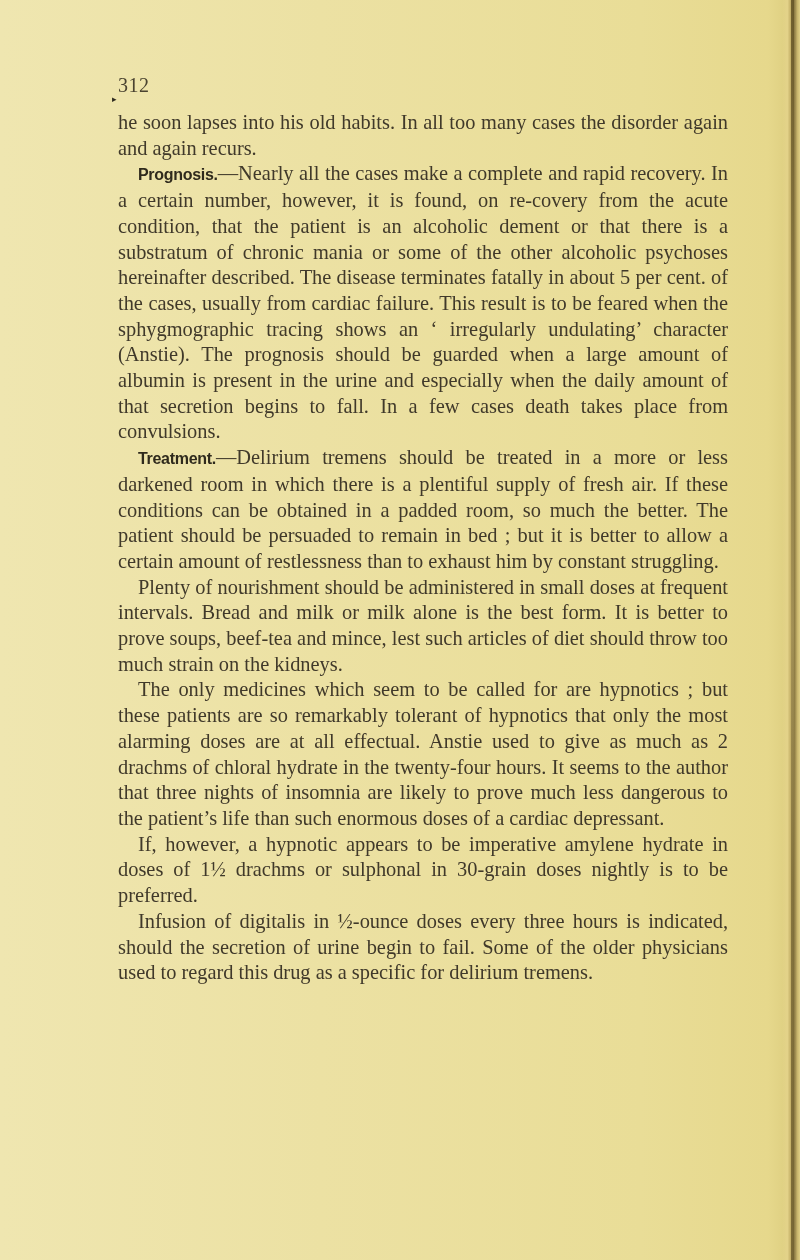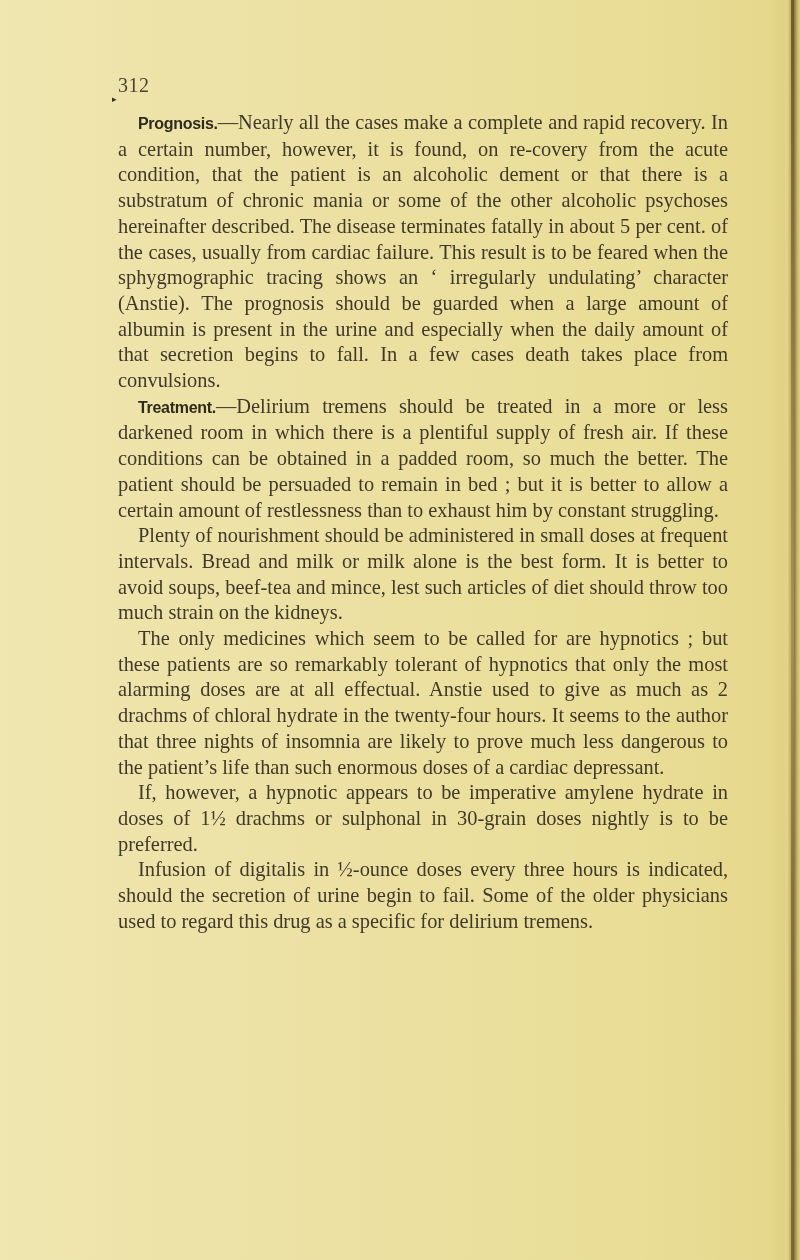--- a/index.html
+++ b/index.html
@@ -95,28 +95,31 @@
 
 <div class="page-edge"></div>
 <div class="page-edge-dark"></div>
 
 <div class="running-head">
   <span class="page-number">312</span>
   <span class="page-mark">▸</span>
 </div>
 
 <div class="text-block">
+  <p class="para no-indent">
+    <span>he soon lapses into his old habits.  In all too many cases the disorder again and again recurs.</span>
+  </p>
   <p class="para">
     <span class="para-heading">Prognosis.</span><span>—Nearly all the cases make a complete and rapid recovery.  In a certain number, however, it is found, on re-covery from the acute condition, that the patient is an alcoholic dement or that there is a substratum of chronic mania or some of the other alcoholic psychoses hereinafter described.  The disease terminates fatally in about 5 per cent. of the cases, usually from cardiac failure.  This result is to be feared when the sphygmographic tracing shows an ‘ irregularly undulating’ character (Anstie).  The prognosis should be guarded when a large amount of albumin is present in the urine and especially when the daily amount of that secretion begins to fall.  In a few cases death takes place from convulsions.</span>
   </p>
   <p class="para">
     <span class="para-heading">Treatment.</span><span>—Delirium tremens should be treated in a more or less darkened room in which there is a plentiful supply of fresh air.  If these conditions can be obtained in a padded room, so much the better.  The patient should be persuaded to remain in bed ; but it is better to allow a certain amount of restlessness than to exhaust him by constant struggling.</span>
   </p>
   <p class="para">
-    <span>Plenty of nourishment should be administered in small doses at frequent intervals.  Bread and milk or milk alone is the best form.  It is better to avoid soups, beef-tea and mince, lest such articles of diet should throw too much strain on the kidneys.</span>
+    <span>Plenty of nourishment should be administered in small doses at frequent intervals.  Bread and milk or milk alone is the best form.  It is better to prove soups, beef-tea and mince, lest such articles of diet should throw too much strain on the kidneys.</span>
   </p>
   <p class="para">
     <span>The only medicines which seem to be called for are hypnotics ; but these patients are so remarkably tolerant of hypnotics that only the most alarming doses are at all effectual.  Anstie used to give as much as 2 drachms of chloral hydrate in the twenty-four hours.  It seems to the author that three nights of insomnia are likely to prove much less dangerous to the patient’s life than such enormous doses of a cardiac depressant.</span>
   </p>
   <p class="para">
     <span>If, however, a hypnotic appears to be imperative amylene hydrate in doses of 1½ drachms or sulphonal in 30-grain doses nightly is to be preferred.</span>
   </p>
   <p class="para">
     <span>Infusion of digitalis in ½-ounce doses every three hours is indicated, should the secretion of urine begin to fail.  Some of the older physicians used to regard this drug as a specific for delirium tremens.</span>
   </p>

